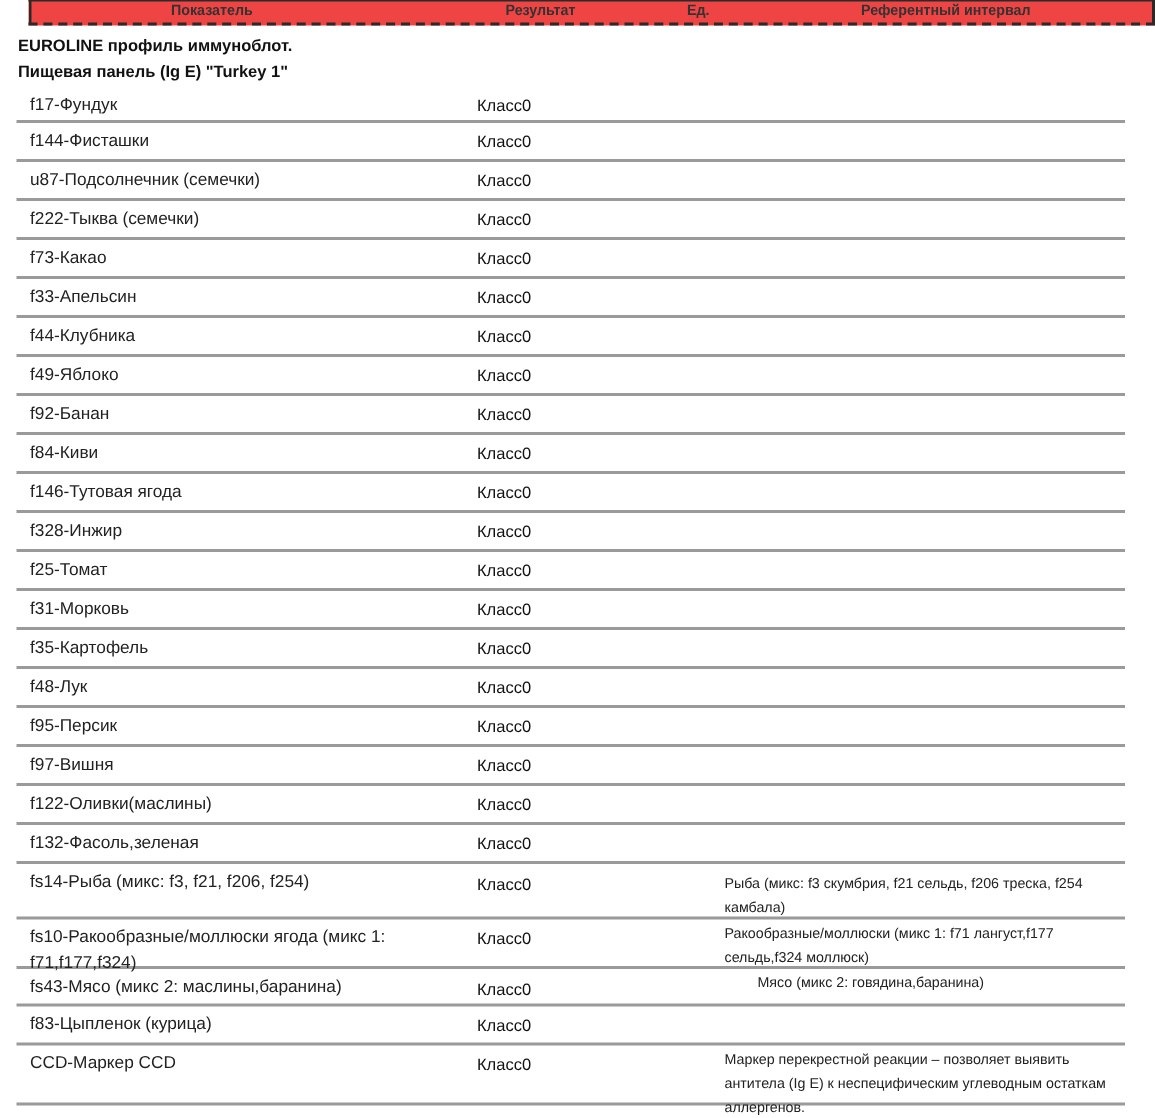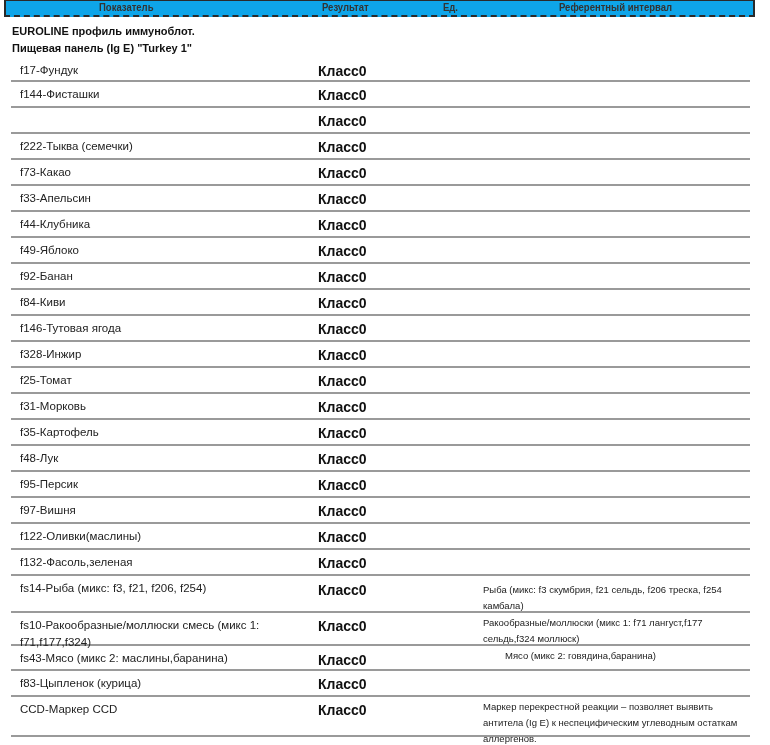--- a/index.html
+++ b/index.html
@@ -1,22 +1,22 @@
 <!DOCTYPE html>
 <html><head>
   <meta charset="utf-8">
   <style>
     html, body { margin: 0; padding: 0; background: #ffffff; }
     body {
       width: 770px; height: 745px; overflow: hidden; position: relative;
       font-family: "Liberation Sans", sans-serif; color: #1a1a1a;
     }
     .header-bar {
-      position: absolute; left: 4px; top: 0; width: 747px; height: 14px;
-      background: #0ea5e9;
+      position: absolute; left: 19px; top: 0; width: 747px; height: 14px;
+      background: #ef4444;
       border-left: 2px solid #2a2a2a; border-right: 2px solid #2a2a2a; border-top: 1px solid #2a2a2a;
       border-bottom: 2px dashed #2a2a2a;
       box-sizing: content-box;
     }
     .hcell {
       position: absolute; top: 1px; font-size: 10px; font-weight: bold; color: #333;
       line-height: 12px; white-space: nowrap; transform: scaleX(0.95); transform-origin: left;
     }
     .hc-name { left: 93px; }
     .hc-result { left: 316px; }
@@ -28,21 +28,21 @@
       line-height: 13px; white-space: nowrap;
     }
     .st1 { top: 25px; }
     .st2 { top: 42px; }
 
     .row { position: absolute; left: 11px; width: 739px; border-bottom: 2px solid #9a9a9a; box-sizing: border-box; }
     .cell-name {
       position: absolute; left: 9px; font-size: 11.5px; color: #222; line-height: 16px; white-space: nowrap;
     }
     .cell-result {
-      position: absolute; left: 307px; font-size: 14px; font-weight: bold; color: #111; line-height: 16px; white-space: nowrap;
+      position: absolute; left: 307px; font-size: 11px; font-weight: normal; color: #111; line-height: 16px; white-space: nowrap;
     }
     .cell-ref {
       position: absolute; left: 472px; width: 260px; font-size: 9.5px; color: #222; line-height: 16px;
     }
   </style>
 </head>
 <body>
 
 <div class="header-bar">
   <span class="hcell hc-name">Показатель</span>
@@ -61,20 +61,21 @@
       <div class="cell-unit" style="position: absolute; left: 426px; top: 5px; font-size: 11px;"></div>
       <div class="cell-ref" style="top: 2px;"></div>
     </div>
     <div class="row" style="top: 82px; height: 26px;">
       <div class="cell-name" style="top: 4px;">f144-Фисташки</div>
       <div class="cell-result" style="top: 5px;">Класс0</div>
       <div class="cell-unit" style="position: absolute; left: 426px; top: 5px; font-size: 11px;"></div>
       <div class="cell-ref" style="top: 2px;"></div>
     </div>
     <div class="row" style="top: 108px; height: 26px;">
+      <div class="cell-name" style="top: 4px;">u87-Подсолнечник (семечки)</div>
       <div class="cell-result" style="top: 5px;">Класс0</div>
       <div class="cell-unit" style="position: absolute; left: 426px; top: 5px; font-size: 11px;"></div>
       <div class="cell-ref" style="top: 2px;"></div>
     </div>
     <div class="row" style="top: 134px; height: 26px;">
       <div class="cell-name" style="top: 4px;">f222-Тыква (семечки)</div>
       <div class="cell-result" style="top: 5px;">Класс0</div>
       <div class="cell-unit" style="position: absolute; left: 426px; top: 5px; font-size: 11px;"></div>
       <div class="cell-ref" style="top: 2px;"></div>
     </div>
@@ -174,21 +175,21 @@
       <div class="cell-unit" style="position: absolute; left: 426px; top: 5px; font-size: 11px;"></div>
       <div class="cell-ref" style="top: 2px;"></div>
     </div>
     <div class="row" style="top: 576px; height: 37px;">
       <div class="cell-name" style="top: 4px;">fs14-Рыба (микс: f3, f21, f206, f254)</div>
       <div class="cell-result" style="top: 6px;">Класс0</div>
       <div class="cell-unit" style="position: absolute; left: 426px; top: 5px; font-size: 11px;"></div>
       <div class="cell-ref" style="top: 6px;">Рыба (микс: f3 скумбрия, f21 сельдь, f206 треска, f254 камбала)</div>
     </div>
     <div class="row" style="top: 613px; height: 33px;">
-      <div class="cell-name" style="top: 4px; white-space: normal; width: 240px; line-height: 17px;">fs10-Ракообразные/моллюски смесь (микс 1: f71,f177,f324)</div>
+      <div class="cell-name" style="top: 4px; white-space: normal; width: 240px; line-height: 17px;">fs10-Ракообразные/моллюски ягода (микс 1: f71,f177,f324)</div>
       <div class="cell-result" style="top: 5px;">Класс0</div>
       <div class="cell-unit" style="position: absolute; left: 426px; top: 5px; font-size: 11px;"></div>
       <div class="cell-ref" style="top: 2px;">Ракообразные/моллюски (микс 1: f71 лангуст,f177 сельдь,f324 моллюск)</div>
     </div>
     <div class="row" style="top: 646px; height: 25px;">
       <div class="cell-name" style="top: 4px;">fs43-Мясо (микс 2: маслины,баранина)</div>
       <div class="cell-result" style="top: 6px;">Класс0</div>
       <div class="cell-unit" style="position: absolute; left: 426px; top: 5px; font-size: 11px;"></div>
       <div class="cell-ref" style="top: 2px; margin-left: 22px;">Мясо (микс 2: говядина,баранина)</div>
     </div>

